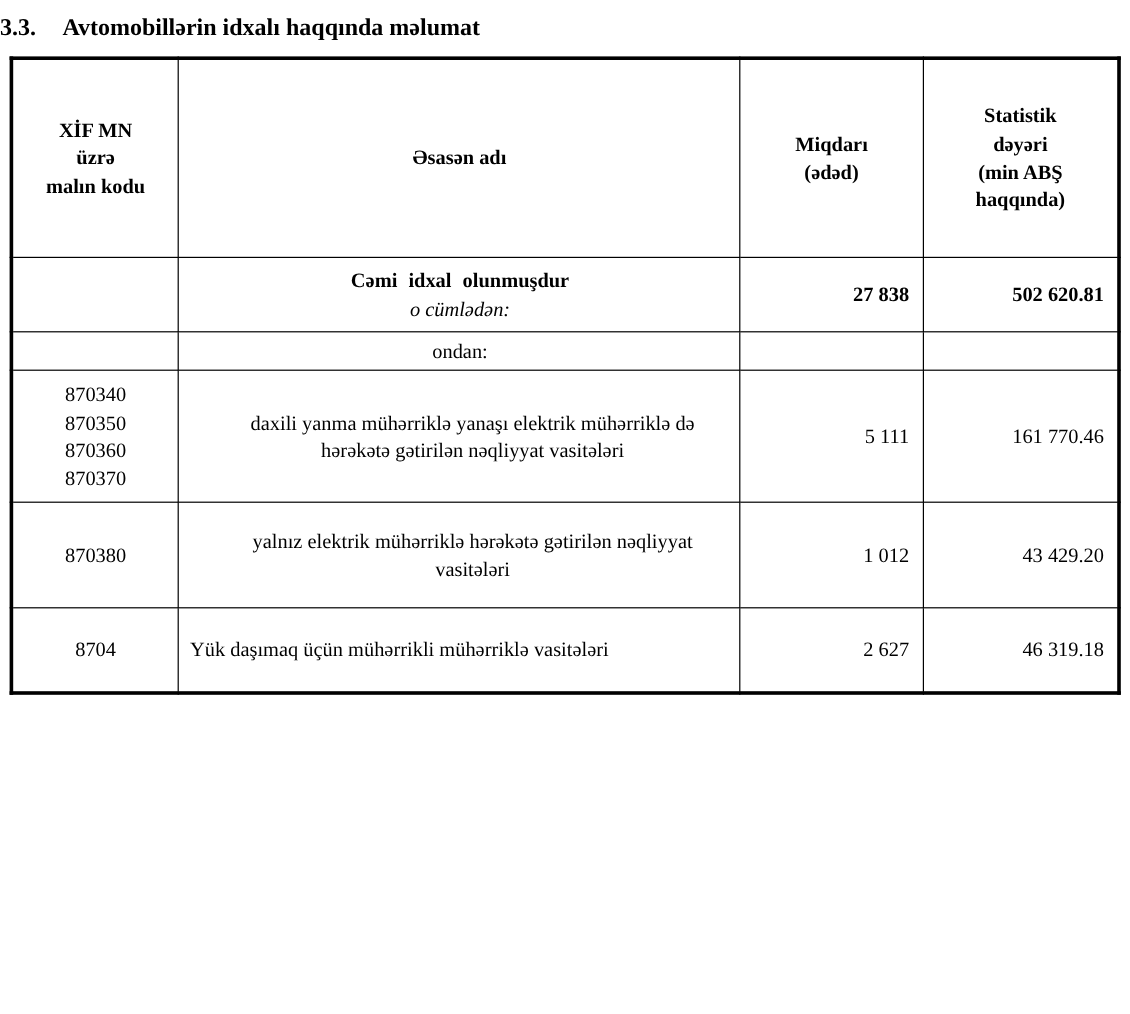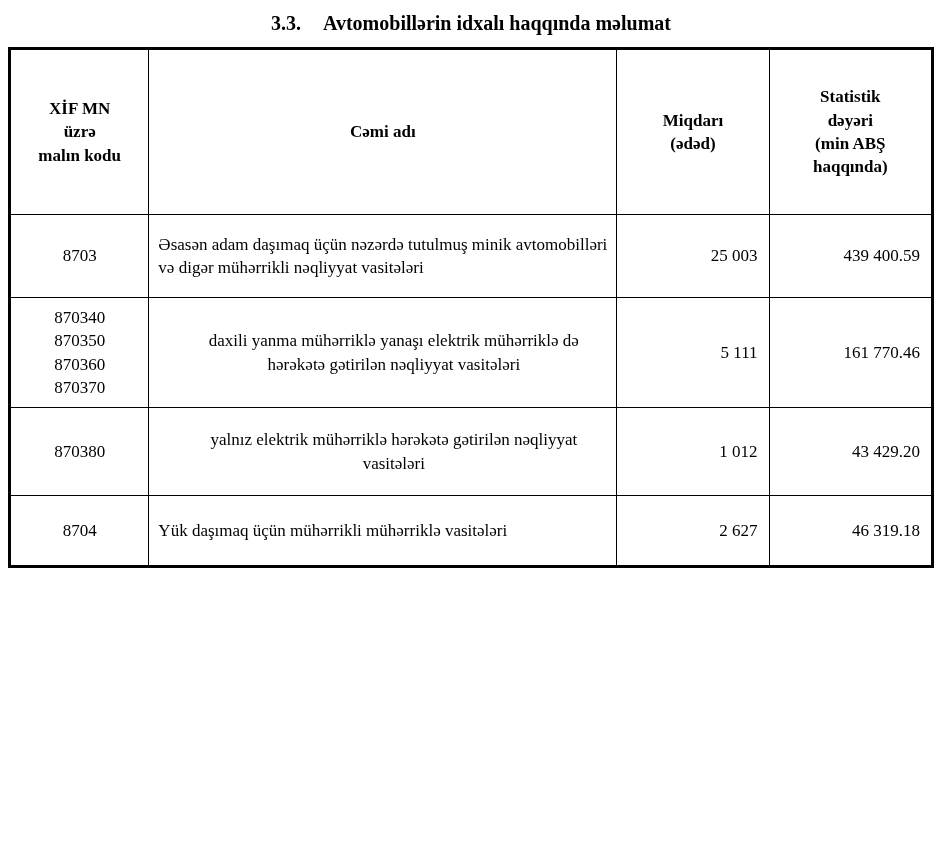--- a/index.html
+++ b/index.html
@@ -10,21 +10,21 @@
     font-family: "Liberation Serif", "DejaVu Serif", serif;
   }
   .page {
     width: 942px;
     height: 845px;
     background: #ffffff;
     box-sizing: border-box;
     overflow: hidden;
   }
   .title {
-    text-align: center;
+    text-align: left;
     font-size: 20px;
     font-weight: bold;
     margin: 12px 0 12px 0;
   }
   .title .section-num {
     margin-right: 22px;
   }
   table.imports-table {
     border-collapse: collapse;
     table-layout: fixed;
@@ -96,40 +96,49 @@
       <col style="width:15.1%">
       <col style="width:50.7%">
       <col style="width:16.5%">
       <col style="width:17.7%">
     </colgroup>
     <thead>
       <tr class="r-header">
         <th class="pre">XİF MN
 üzrə
 malın kodu</th>
-        <th>Cəmi adı</th>
+        <th>Əsasən adı</th>
         <th class="pre">Miqdarı
 (ədəd)</th>
         <th class="pre">Statistik
 dəyəri
 (min ABŞ
 haqqında)</th>
       </tr>
     </thead>
     <tbody>
 
+      <tr class="r0">
+        <td class="code"></td>
+        <td class="name center">
+          <div class="total-label">Cəmi idxal olunmuşdur</div>
+          <div class="total-sublabel">o cümlədən:</div>
+        </td>
+        <td class="num bold">27 838</td>
+        <td class="num bold">502 620.81</td>
+      </tr>
 
 
-      <tr class="r2">
-        <td class="code">8703</td>
-        <td class="name">Əsasən adam daşımaq üçün nəzərdə tutulmuş minik avtomobilləri və digər mühərrikli nəqliyyat vasitələri</td>
-        <td class="num">25 003</td>
-        <td class="num">439 400.59</td>
+
+      <tr class="r3">
+        <td class="code"></td>
+        <td class="name center">ondan:</td>
+        <td class="num"></td>
+        <td class="num"></td>
       </tr>
-
 
       <tr class="r4">
         <td class="code pre">870340
 870350
 870360
 870370</td>
         <td class="name indent">daxili yanma mühərriklə yanaşı elektrik mühərriklə də hərəkətə gətirilən nəqliyyat vasitələri</td>
         <td class="num">5 111</td>
         <td class="num">161 770.46</td>
       </tr>

